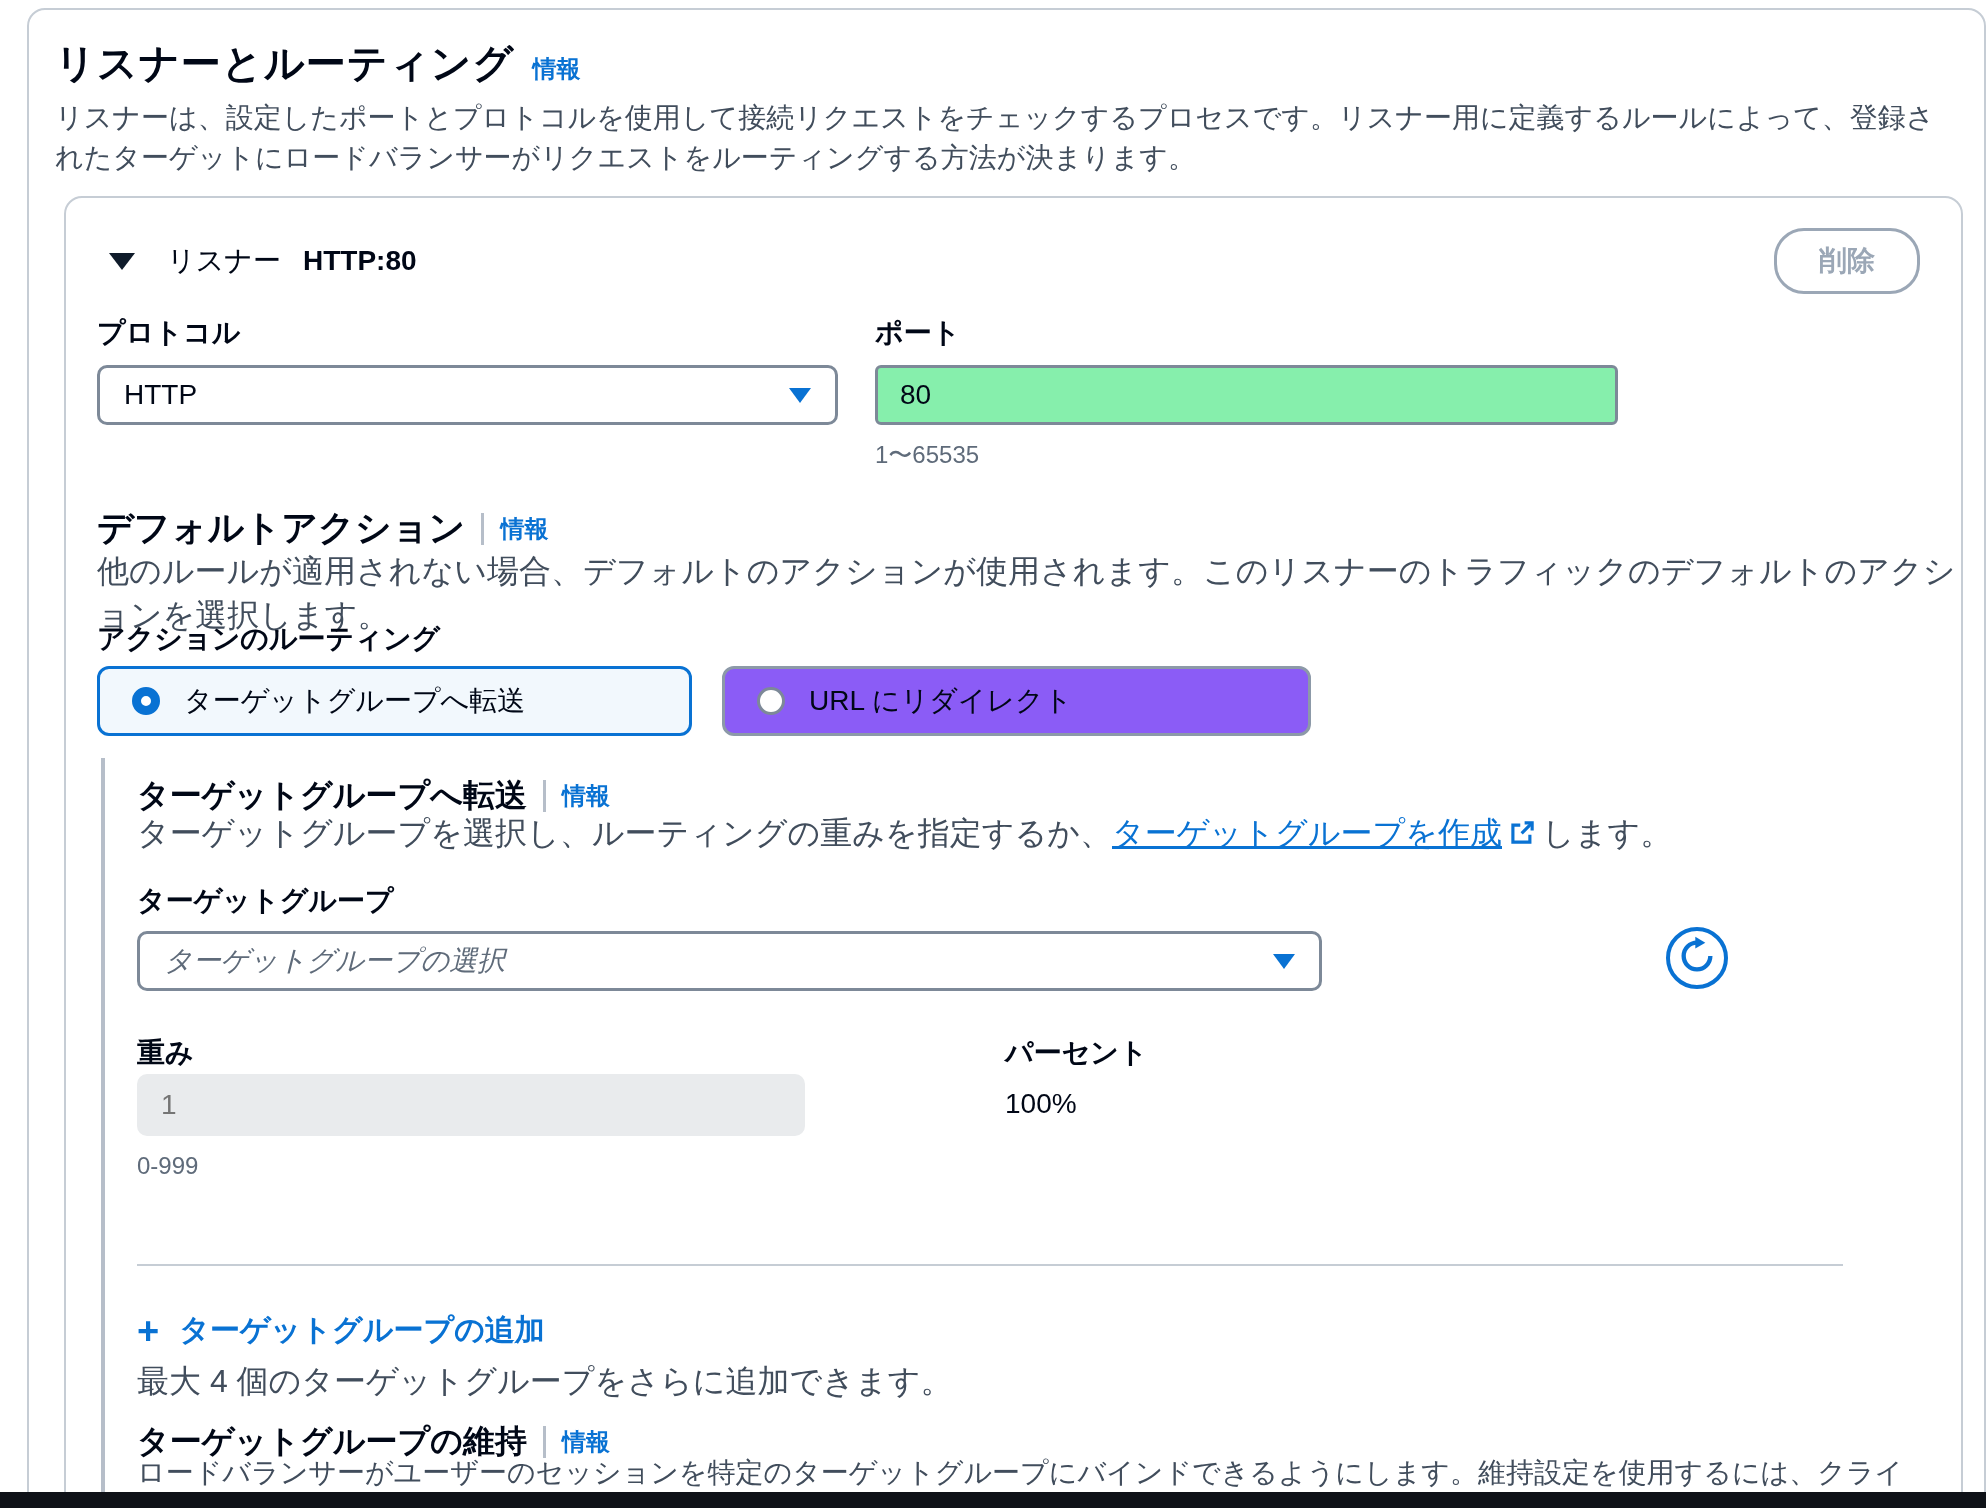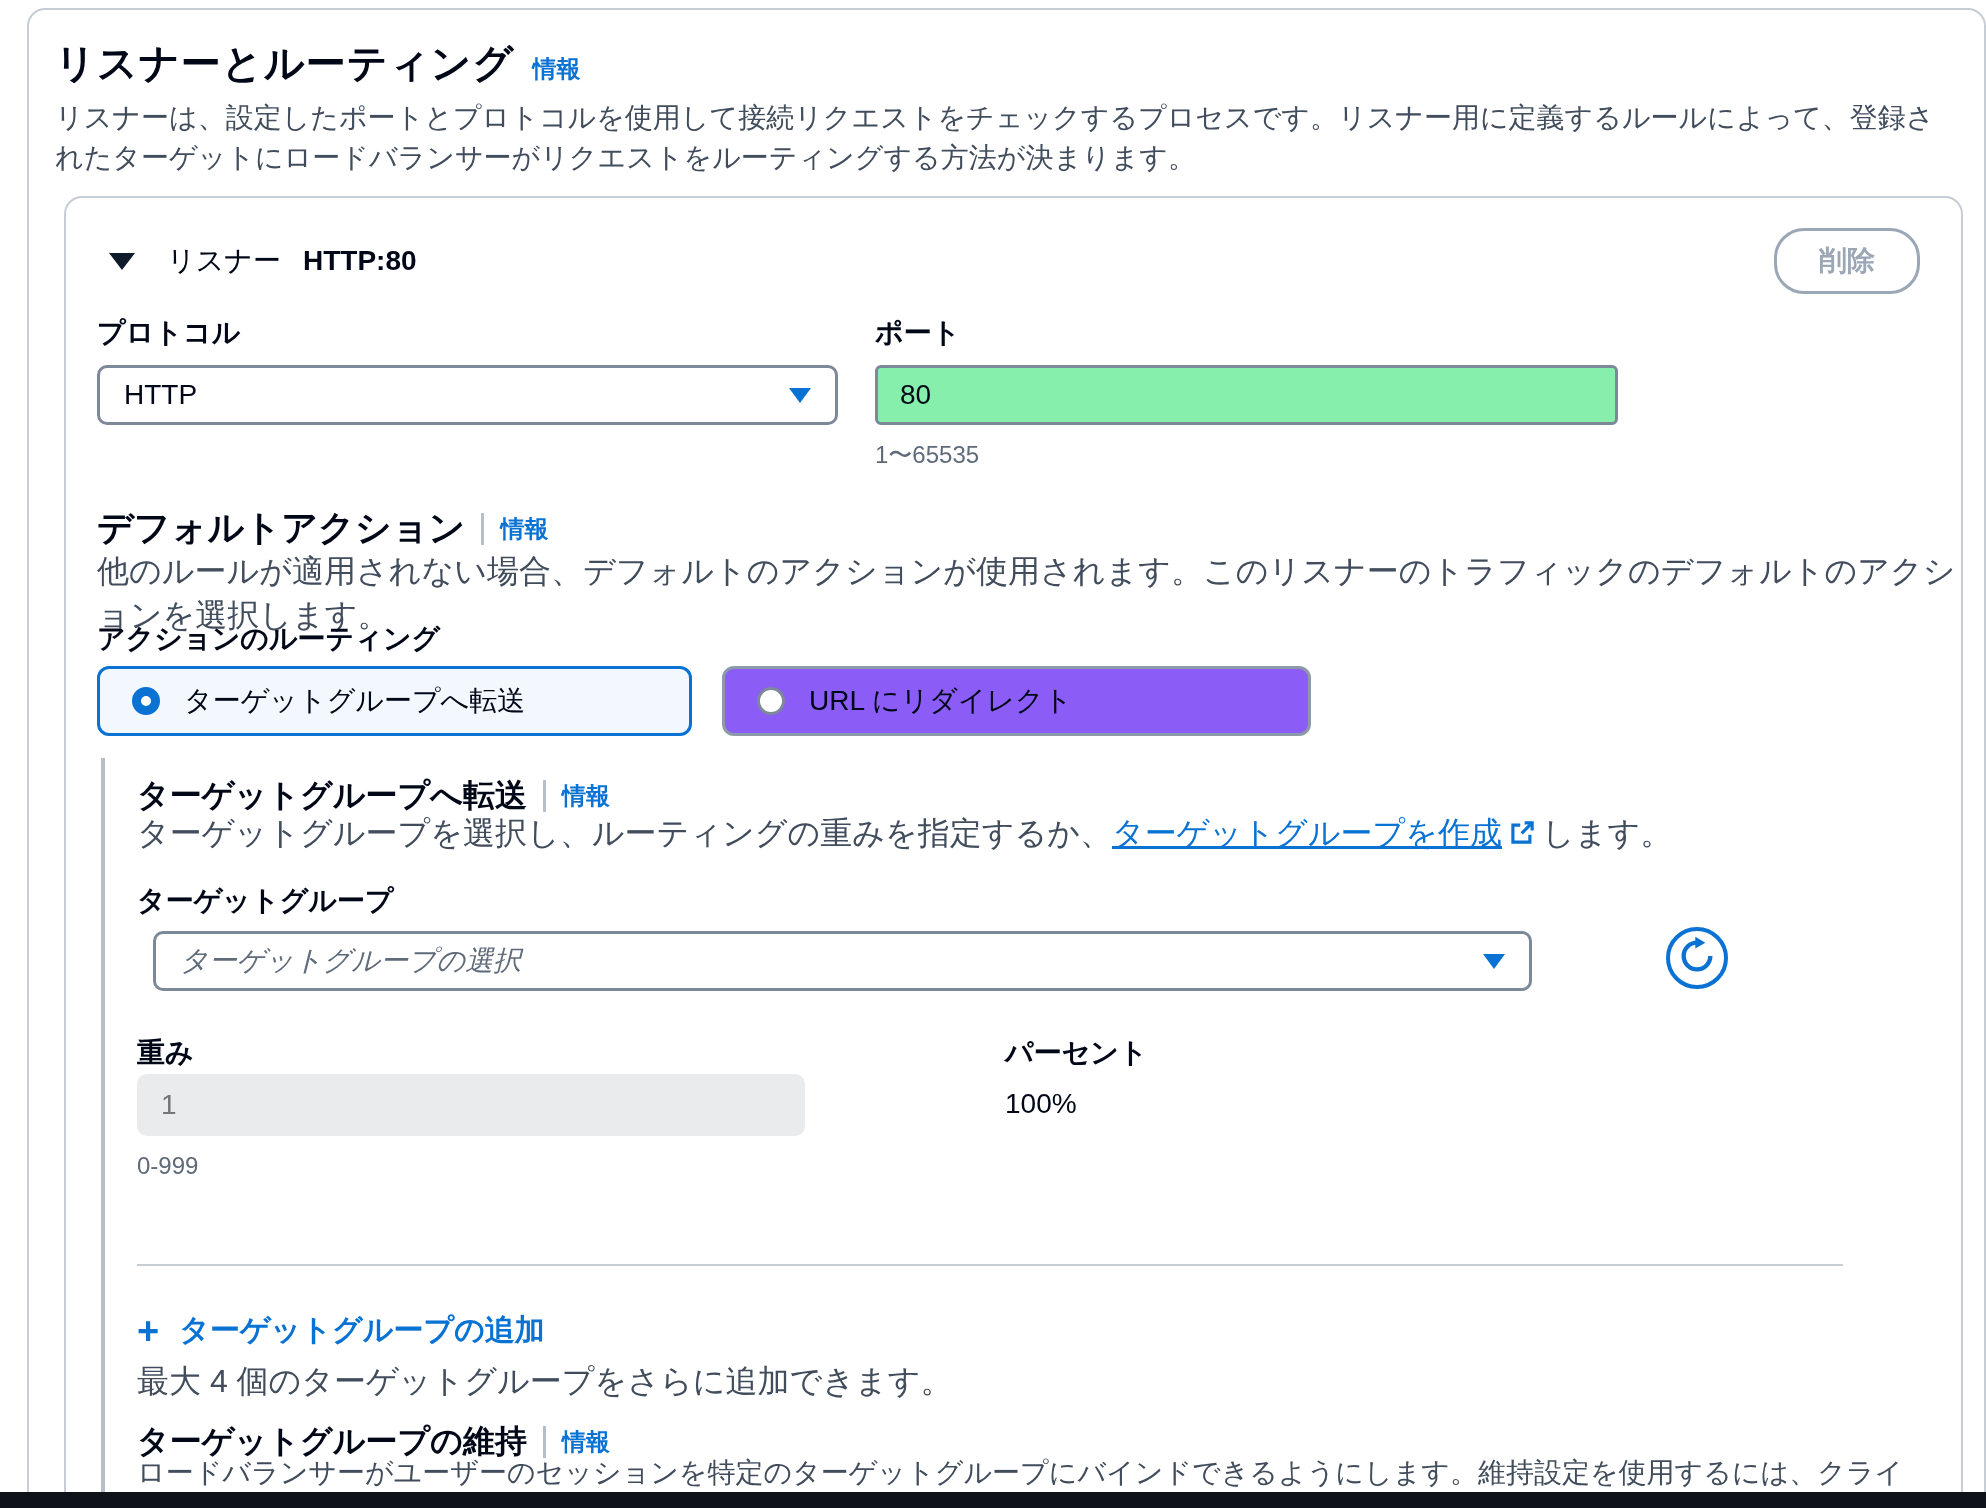--- a/index.html
+++ b/index.html
@@ -149,21 +149,21 @@
 
       <div class="abs body-text" style="left:71px;top:614px;">
         <span>ターゲットグループを選択し、ルーティングの重みを指定するか、</span><span class="link-blue">ターゲットグループを作成</span><span class="ext-icon"><svg width="28" height="28" viewBox="0 0 16 16">
               <path d="M12.5 9v4.2H2.8V3.5H7" fill="none" stroke="#0972d3" stroke-width="1.8"></path>
               <path d="M9.5 2.2H13.8V6.5" fill="none" stroke="#0972d3" stroke-width="1.8"></path>
               <path d="M13.8 2.2L7.8 8.2" fill="none" stroke="#0972d3" stroke-width="1.8"></path>
             </svg></span><span>します。</span>
       </div>
 
       <div class="abs field-label" style="left:71px;top:684px;">ターゲットグループ</div>
-      <div class="abs select-box" style="left:87px;top:733px;width:1379px;">
+      <div class="abs select-box" style="left:71px;top:733px;width:1185px;">
         <span class="placeholder-italic">ターゲットグループの選択</span>
         <span class="caret-blue"></span>
       </div>
       <div class="refresh-btn">
         <span><svg width="40" height="40" viewBox="0 0 24 24">
               <path d="M20 12 A 8 8 0 1 1 12 4" fill="none" stroke="#0972d3" stroke-width="2.6"></path>
               <polygon points="11,0.5 11,7.5 17,4" fill="#0972d3"></polygon>
             </svg></span>
       </div>
 

